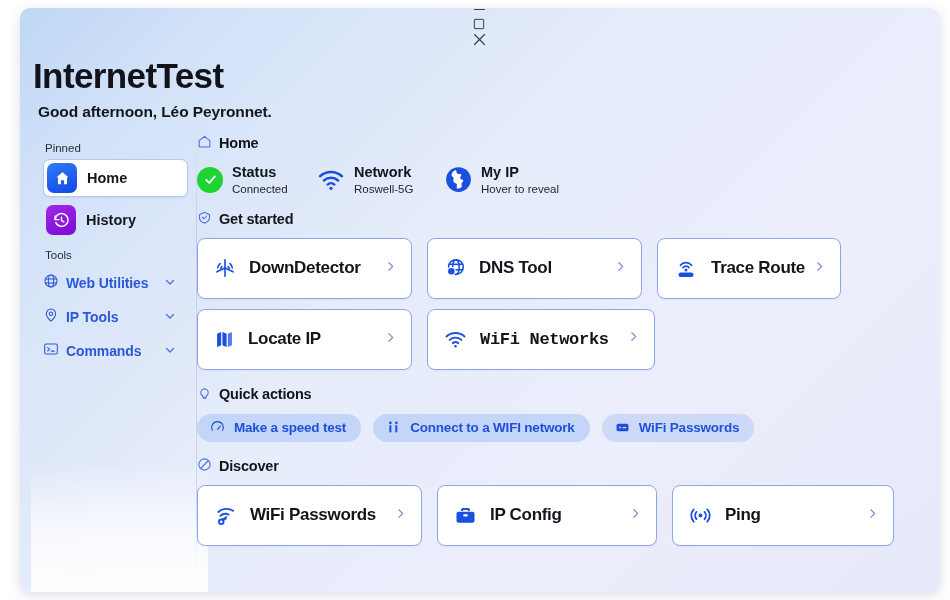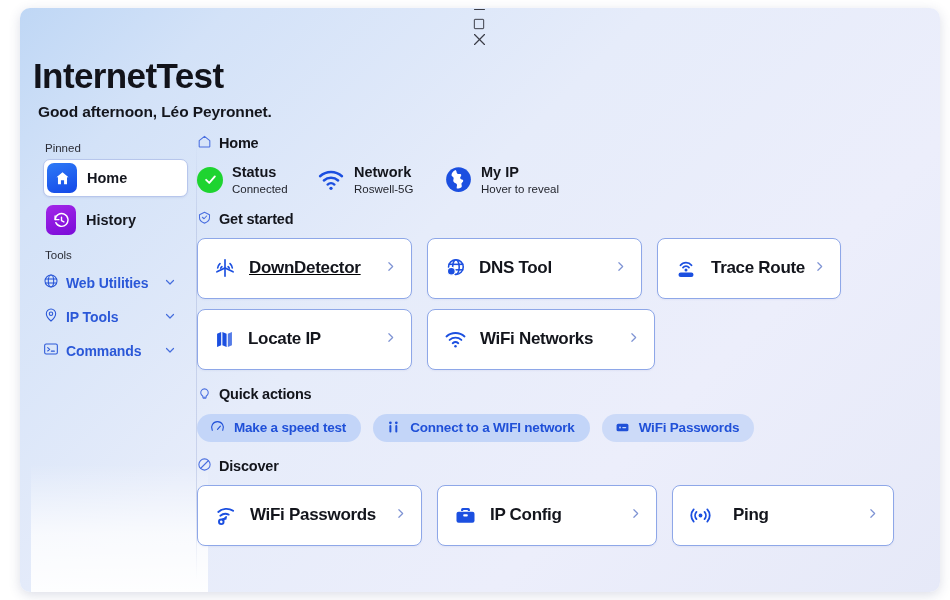--- a/index.html
+++ b/index.html
@@ -313,21 +313,21 @@
       <span>
         <svg width="15" height="15" viewBox="0 0 24 24" fill="none" stroke="currentColor" stroke-width="1.7" stroke-linejoin="round" stroke-linecap="round">
             <path d="M4 7.5L12 3.5l8 4v5c0 4.5-3.4 7-8 8.5-4.6-1.5-8-4-8-8.5z"></path>
             <polyline points="8.6,11.6 11.2,14 15.4,9.6"></polyline>
           </svg>
       </span>
       <span>Get started</span>
     </div>
 
     <div class="card-row">
-      <div class="card" style="width:215px;text-decoration:underline;">
+      <div class="card" style="width:215px;">
         <span class="c-ico">
           <svg width="22" height="22" viewBox="0 0 24 24" fill="none" stroke="currentColor" stroke-width="1.8" stroke-linecap="round">
             <line x1="12" y1="3" x2="12" y2="21"></line>
               <path d="M6.5 7.2C5 8.6 4 10.2 4 12"></path>
               <path d="M17.5 7.2C19 8.6 20 10.2 20 12"></path>
               <path d="M8.6 10.6c-.7.5-1.2 1.1-1.2 1.8"></path>
               <path d="M15.4 10.6c.7.5 1.2 1.1 1.2 1.8"></path>
               <path d="M3.2 16.2 12 12l8.8 4.2"></path>
           </svg>
         </span>
@@ -385,21 +385,21 @@
             </svg>
         </span>
         <span class="c-label">Locate IP</span>
         <span class="c-chev">
           <svg width="13" height="13" viewBox="0 0 24 24" fill="none" stroke="currentColor" stroke-width="2.2" stroke-linecap="round" stroke-linejoin="round">
               <polyline points="9,5 16,12 9,19"></polyline>
             </svg>
         </span>
       </div>
 
-      <div class="card" style="width:228px;">
+      <div class="card" style="width:228px;font-family:Liberation Mono, monospace;">
         <span class="c-ico">
           <svg width="23" height="23" viewBox="0 0 24 24" fill="none" stroke="currentColor" stroke-width="2" stroke-linecap="round">
             <path d="M2.6 8.8a14 14 0 0 1 18.8 0"></path>
               <path d="M5.9 12.4a9.2 9.2 0 0 1 12.2 0"></path>
               <path d="M9.1 15.9a4.4 4.4 0 0 1 5.8 0"></path>
               <circle cx="12" cy="19.1" r="1.3" fill="currentColor" stroke="none"></circle>
           </svg>
         </span>
         <span class="c-label">WiFi Networks</span>
         <span class="c-chev">
@@ -493,21 +493,21 @@
             </svg>
         </span>
         <span class="c-label">IP Config</span>
         <span class="c-chev">
           <svg width="13" height="13" viewBox="0 0 24 24" fill="none" stroke="currentColor" stroke-width="2.2" stroke-linecap="round" stroke-linejoin="round">
               <polyline points="9,5 16,12 9,19"></polyline>
             </svg>
         </span>
       </div>
 
-      <div class="card" style="width:222px;gap:8px;">
+      <div class="card" style="width:222px;">
         <span class="c-ico">
           <svg width="23" height="23" viewBox="0 0 24 24" fill="none" stroke="currentColor" stroke-width="1.9" stroke-linecap="round">
             <circle cx="12" cy="12" r="2" fill="currentColor" stroke="none"></circle>
               <path d="M7.8 8.2a5.8 5.8 0 0 0 0 7.6"></path>
               <path d="M16.2 8.2a5.8 5.8 0 0 1 0 7.6"></path>
               <path d="M4.9 5.6a9.4 9.4 0 0 0 0 12.8"></path>
               <path d="M19.1 5.6a9.4 9.4 0 0 1 0 12.8"></path>
           </svg>
         </span>
         <span class="c-label">Ping</span>

